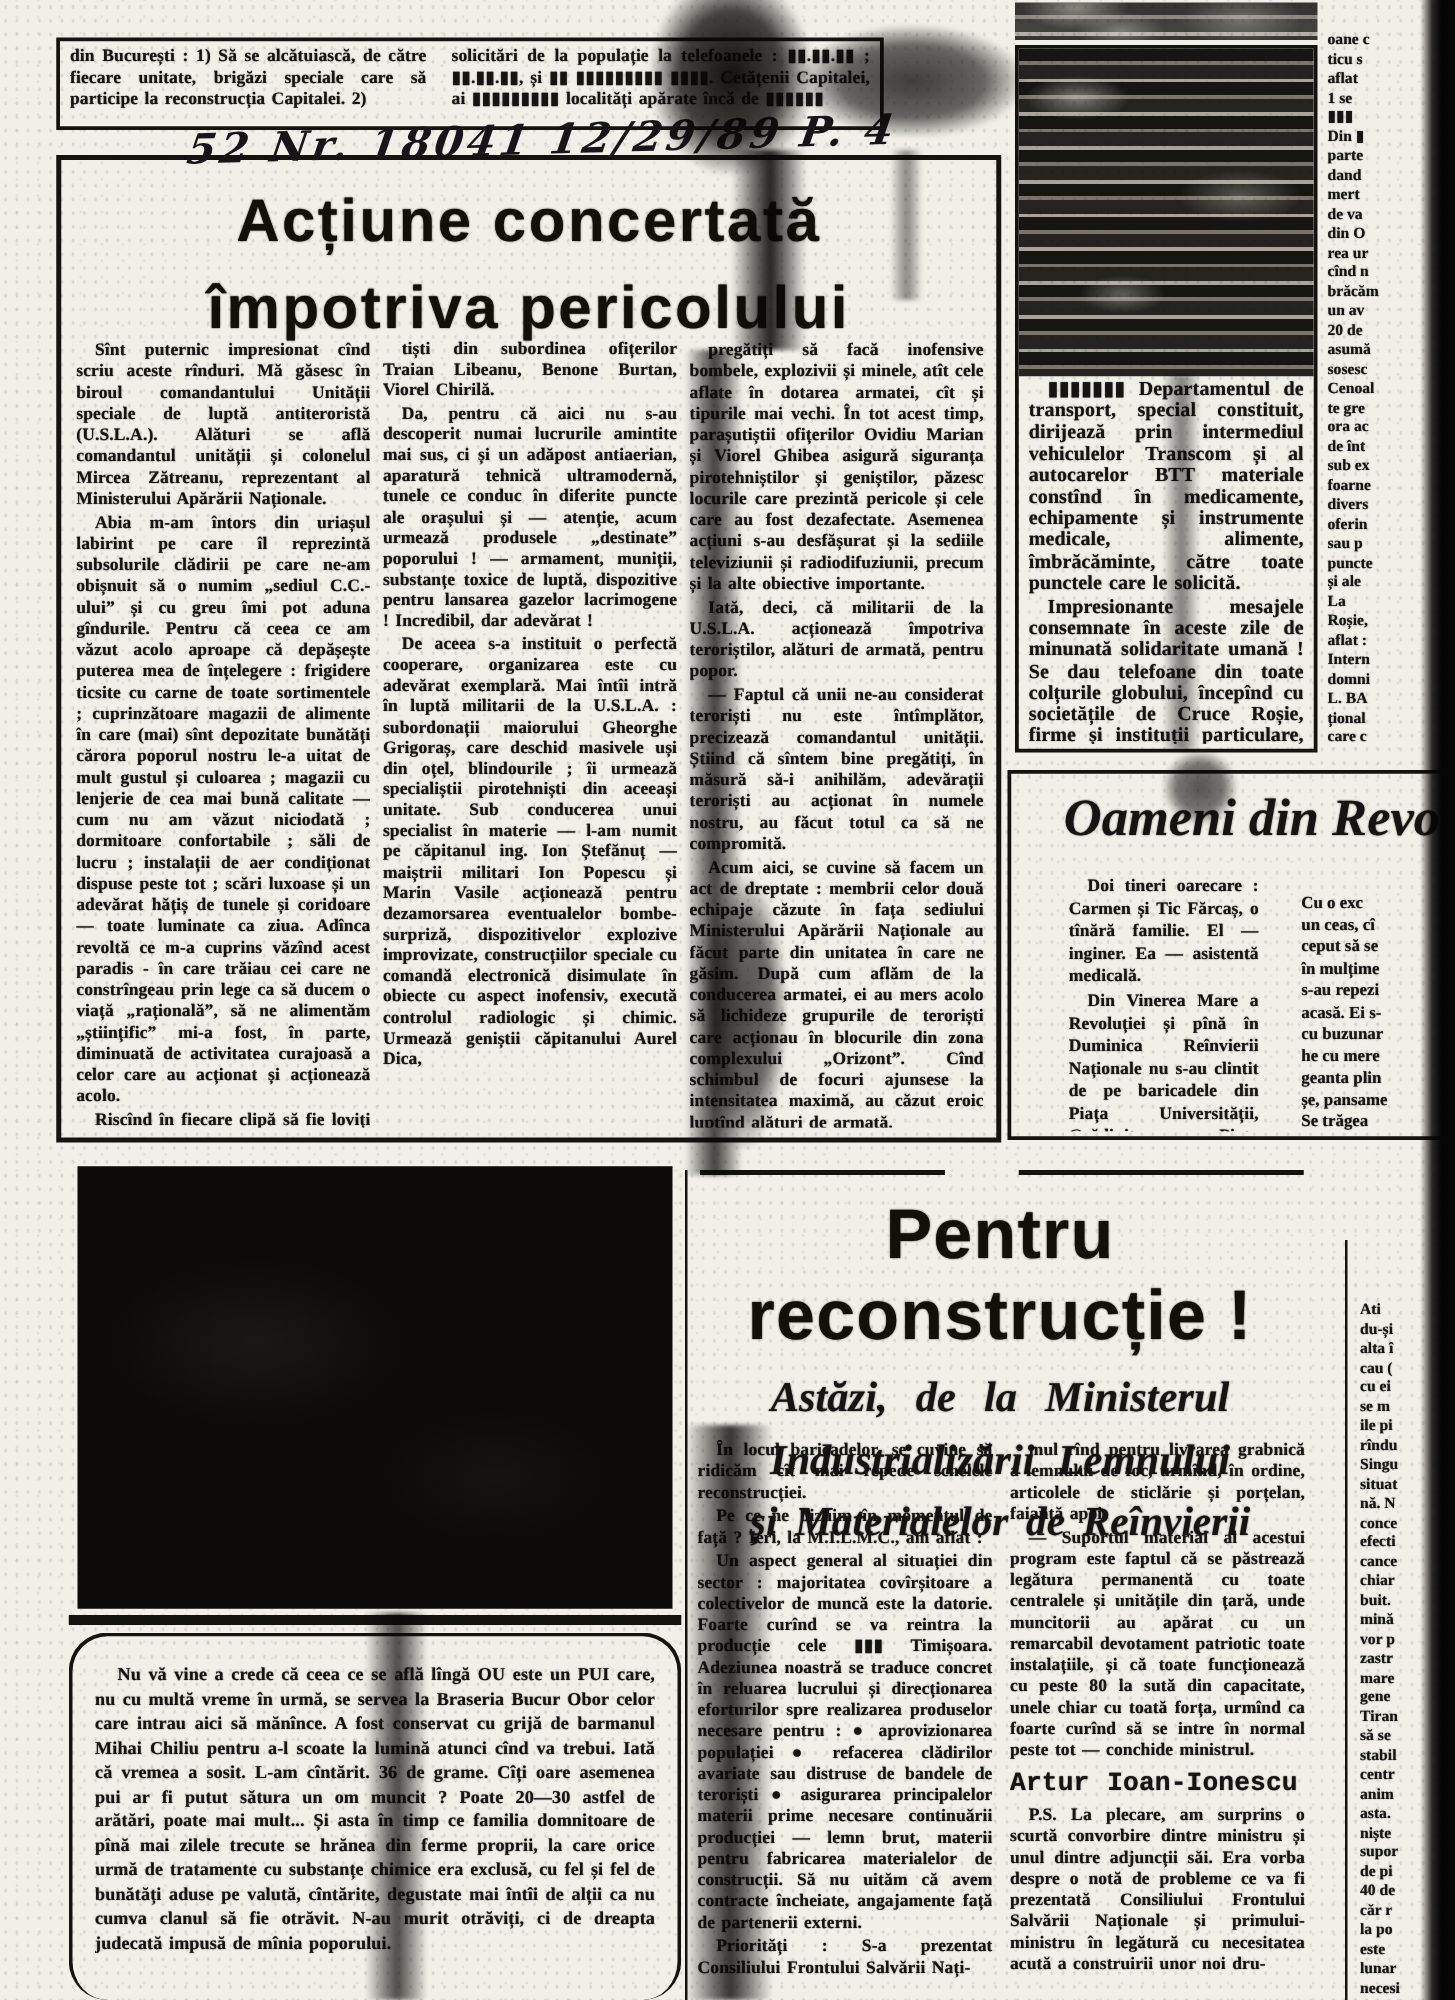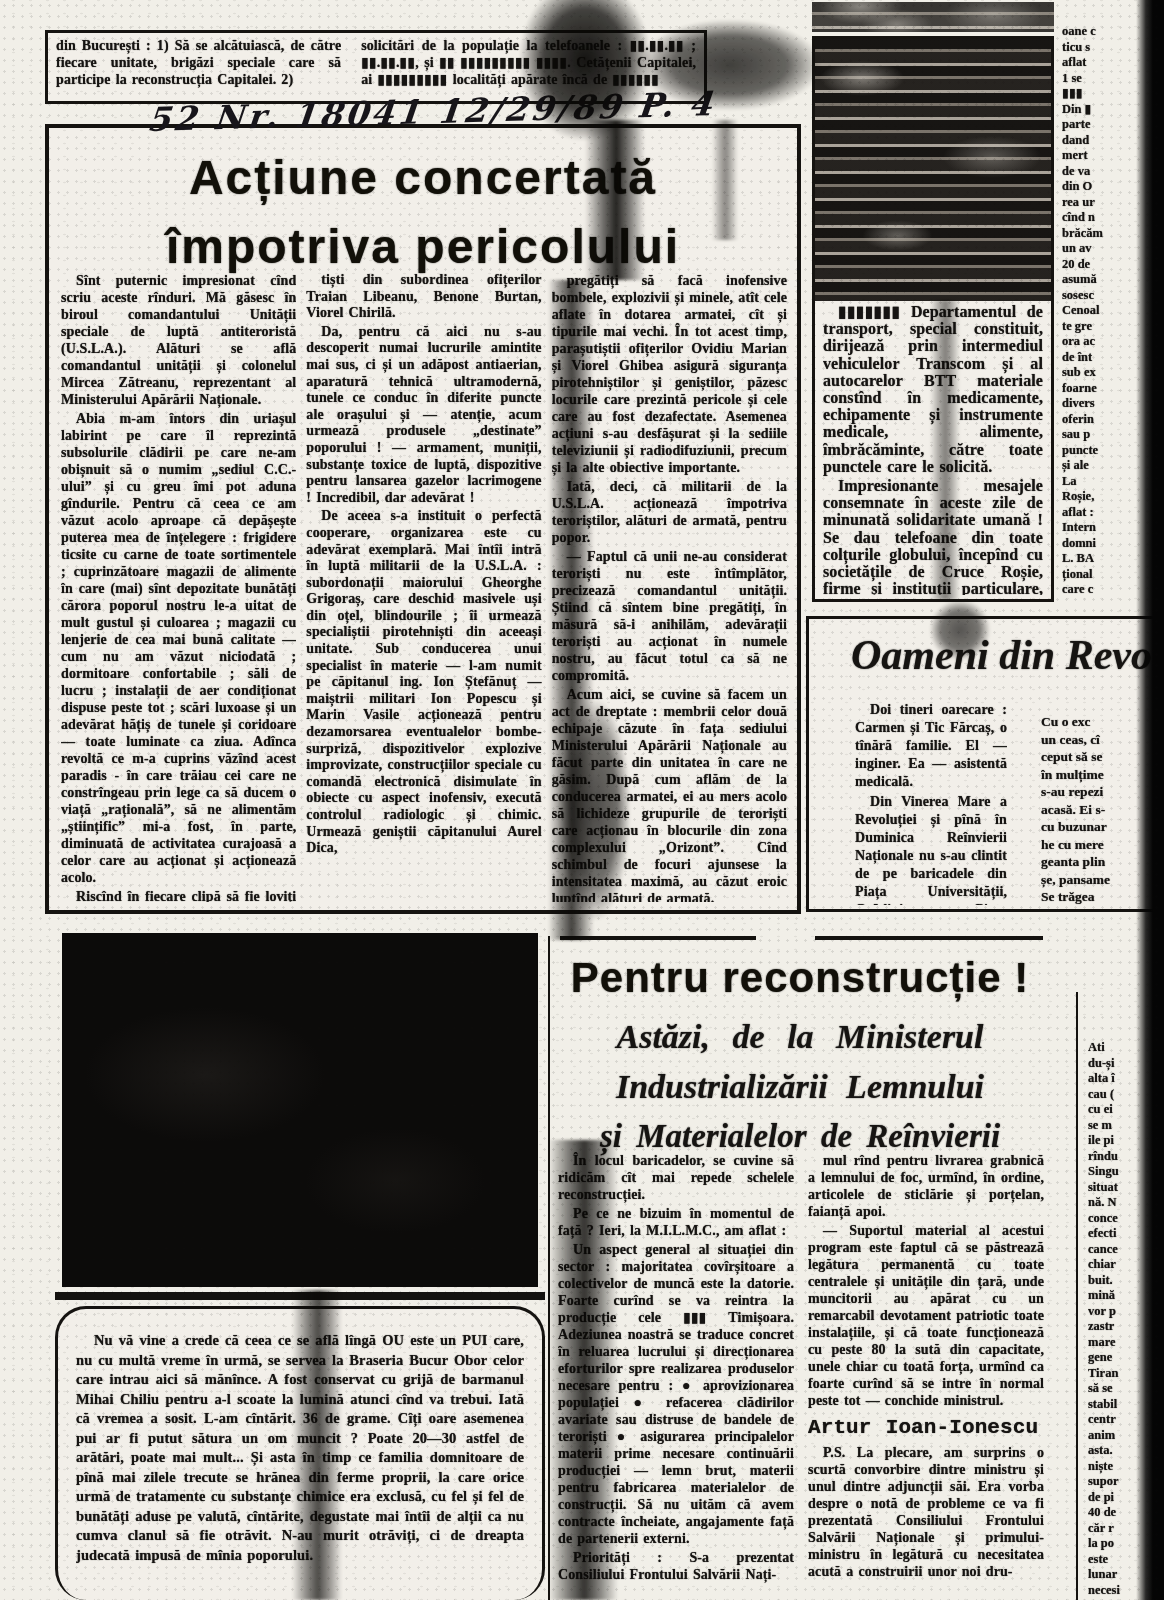--- a/index.html
+++ b/index.html
@@ -135,21 +135,21 @@
 nilor mere
 demnuri la</div>
   </div>
 
   <div class="abs photo" style="left:62px;top:933px;width:476px;height:354px;"></div>
 
   <div class="abs rule" style="left:560px;top:936px;width:196px;height:4px;"></div>
   <div class="abs rule" style="left:815px;top:936px;width:228px;height:4px;"></div>
   <div class="abs rule" style="left:548px;top:936px;width:2px;height:664px;"></div>
   <div class="abs" style="left:552px;top:940px;width:496px;height:660px;overflow:hidden;">
-    <div class="headline" style="margin-top:14px;font-size:42px;letter-spacing:1px;">Pentru reconstrucție !</div>
+    <div class="headline" style="margin-top:14px;font-size:56px;letter-spacing:1px;">Pentru reconstrucție !</div>
     <div class="ital" style="text-align:center;margin-top:16px;font-size:34px;word-spacing:14px;">Astăzi, de la Ministerul</div>
     <div class="ital" style="text-align:center;margin-top:12px;font-size:34px;word-spacing:10px;">Industrializării Lemnului</div>
     <div class="ital" style="text-align:center;margin-top:12px;font-size:33px;word-spacing:6px;">și Materialelor de Reînvierii</div>
     <div style="position:absolute;left:6px;right:4px;top:212px;bottom:0;display:flex;gap:14px;">
       <div class="bodytext" style="flex:1;">
         <p>În locul baricadelor, se cuvine să ridicăm cît mai repede schelele reconstrucției.</p>
         <p>Pe ce ne bizuim în momentul de față ? Ieri, la M.I.L.M.C., am aflat :</p>
         <p>Un aspect general al situației din sector : majoritatea covîrșitoare a colectivelor de muncă este la datorie. Foarte curînd se va reintra la producție cele ▮▮▮ Timișoara. Adeziunea noastră se traduce concret în reluarea lucrului și direcționarea eforturilor spre realizarea produselor necesare pentru : ● aprovizionarea populației ● refacerea clădirilor avariate sau distruse de bandele de teroriști ● asigurarea principalelor materii prime necesare continuării producției — lemn brut, materii pentru fabricarea materialelor de construcții. Să nu uităm că avem contracte încheiate, angajamente față de partenerii externi.</p>
         <p>Priorități : S-a prezentat Consiliului Frontului Salvării Nați-</p>
       </div>

